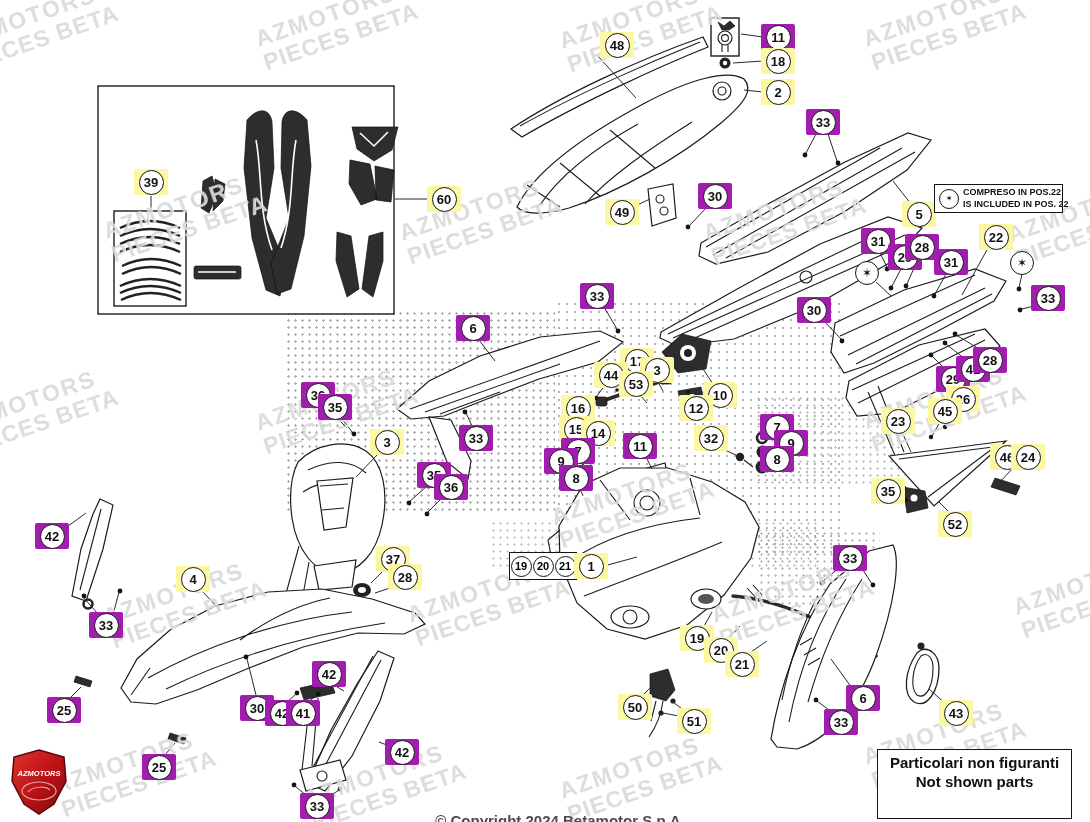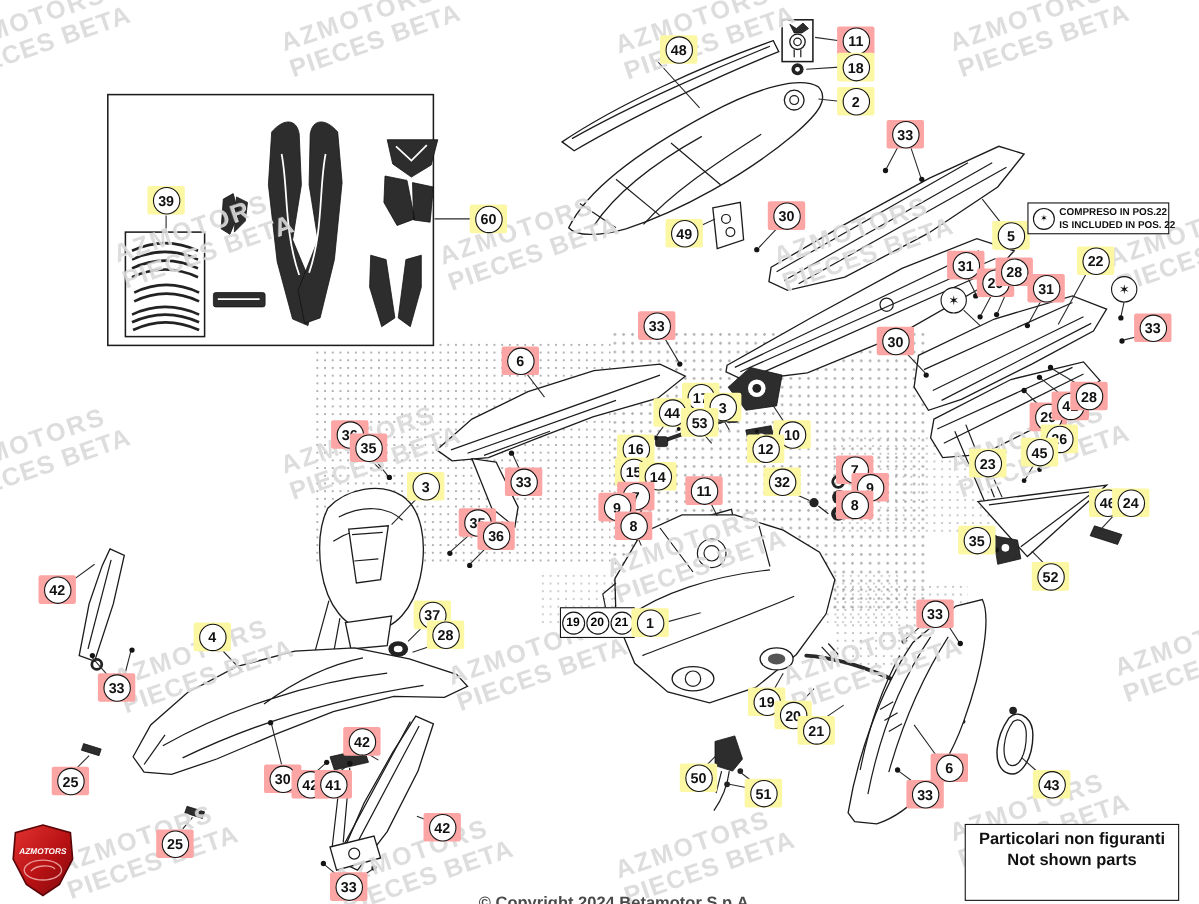--- a/index.html
+++ b/index.html
@@ -12,21 +12,21 @@
   
   .wm{position:absolute;transform:rotate(-19deg);transform-origin:left top;
       font-weight:bold;font-size:23px;letter-spacing:2px;line-height:1.08;
       color:rgba(165,165,165,.38);white-space:nowrap;
       text-shadow:.6px .6px 0 rgba(255,255,255,.85);}
   .wm .l2{letter-spacing:1px;}
   
   .co{position:absolute;width:34px;height:26px;display:flex;align-items:center;
       justify-content:center;border-radius:2px;}
   .h-y{background:#fcf7a3;}
-  .h-c{background:#fca5a5;}
+  .h-c{background:#a21caf;}
   .cc{width:25px;height:25px;background:#fff;border:1.7px solid #141414;border-radius:50%;
       display:flex;align-items:center;justify-content:center;
       font-size:13px;font-weight:bold;color:#111;box-sizing:border-box;}
   .star{position:absolute;width:24px;height:24px;background:#fff;border:1.5px solid #141414;
         border-radius:50%;display:flex;align-items:center;justify-content:center;
         font-size:12px;color:#111;box-sizing:border-box;}
   
   #group-box{position:absolute;left:509px;top:552px;width:68px;height:28px;background:#fff;
              border:1.6px solid #141414;display:flex;align-items:center;justify-content:center;gap:1px;box-sizing:border-box;}
   #group-box .gc{width:21px;height:21px;border:1.4px solid #141414;border-radius:50%;background:#fff;

